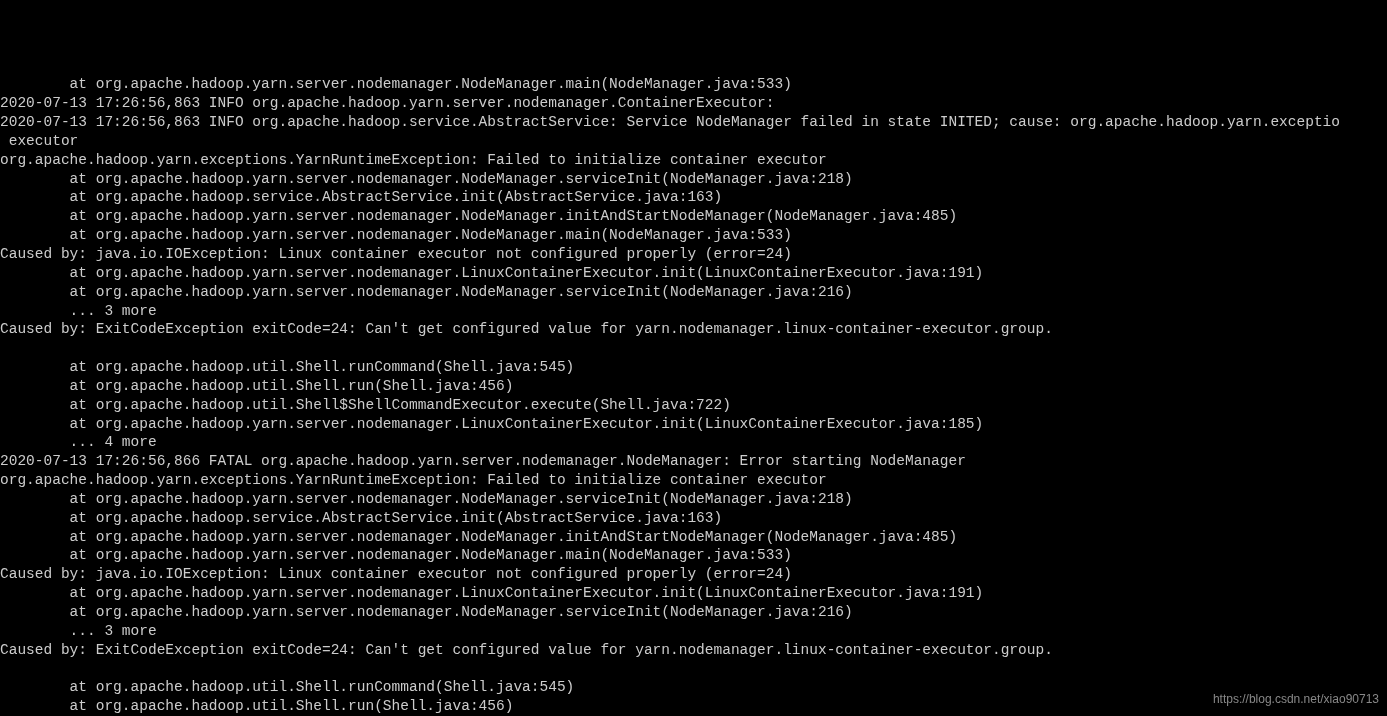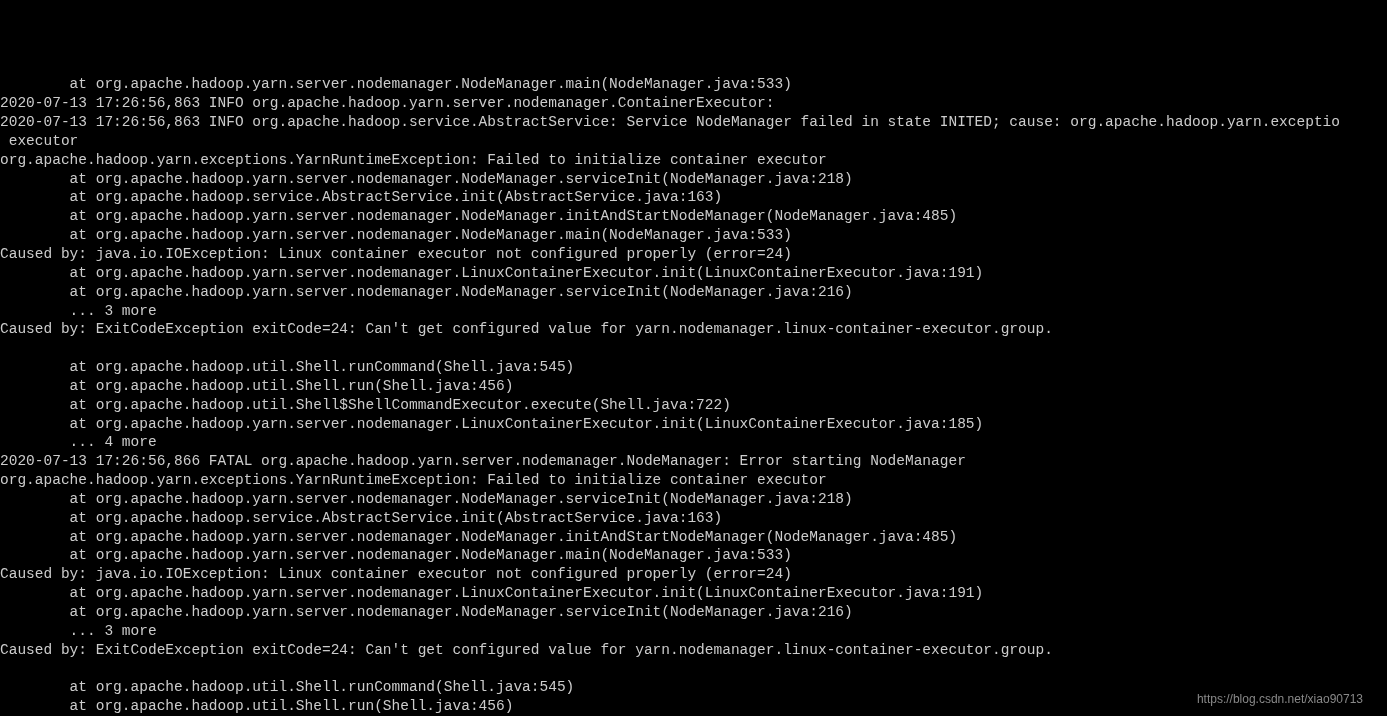--- a/index.html
+++ b/index.html
@@ -18,21 +18,21 @@
       width: 1387px;
       height: 716px;
       padding: 0;
     }
     .log-output {
       white-space: pre;
     }
     .watermark {
       position: fixed;
       bottom: 8px;
-      right: 24px;
+      right: 8px;
       color: #888888;
       font-size: 12px;
       font-family: Arial, sans-serif;
     }
   </style>
 </head>
 <body>
 
 
 

